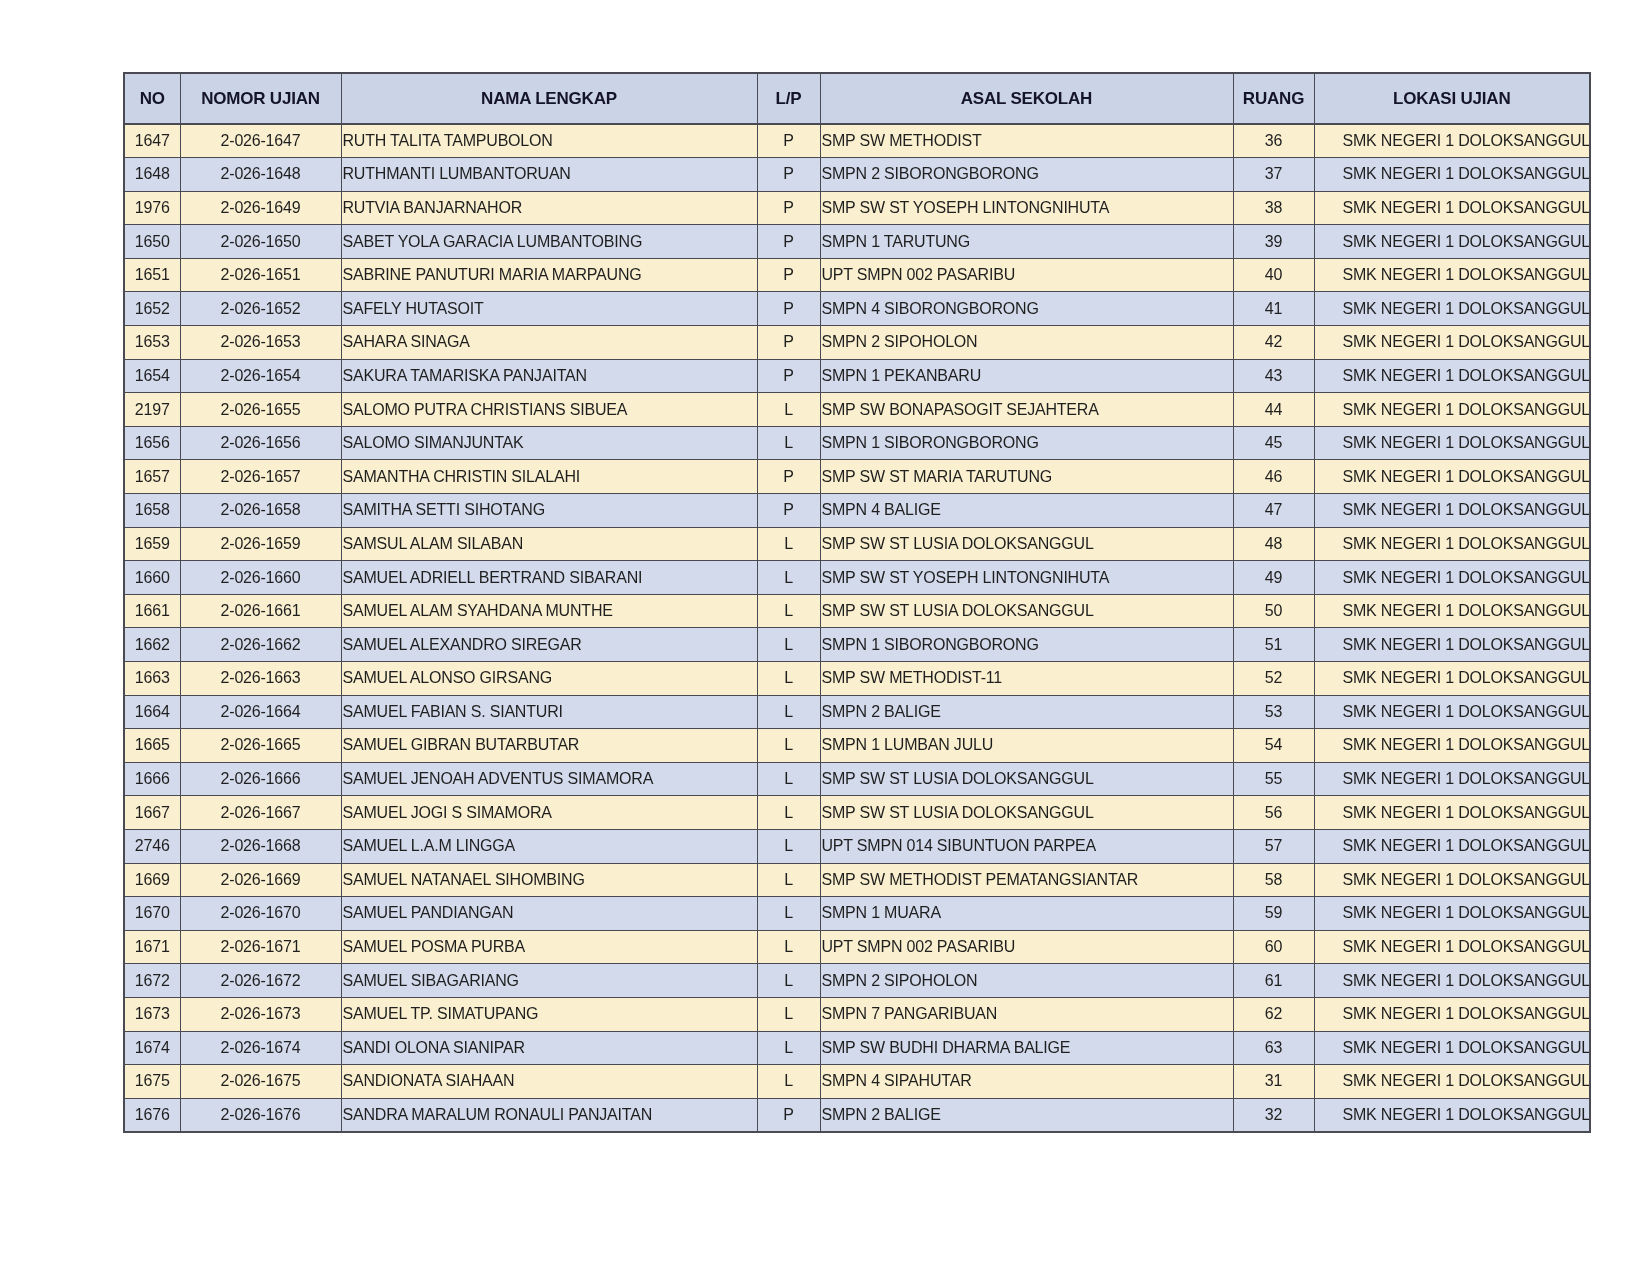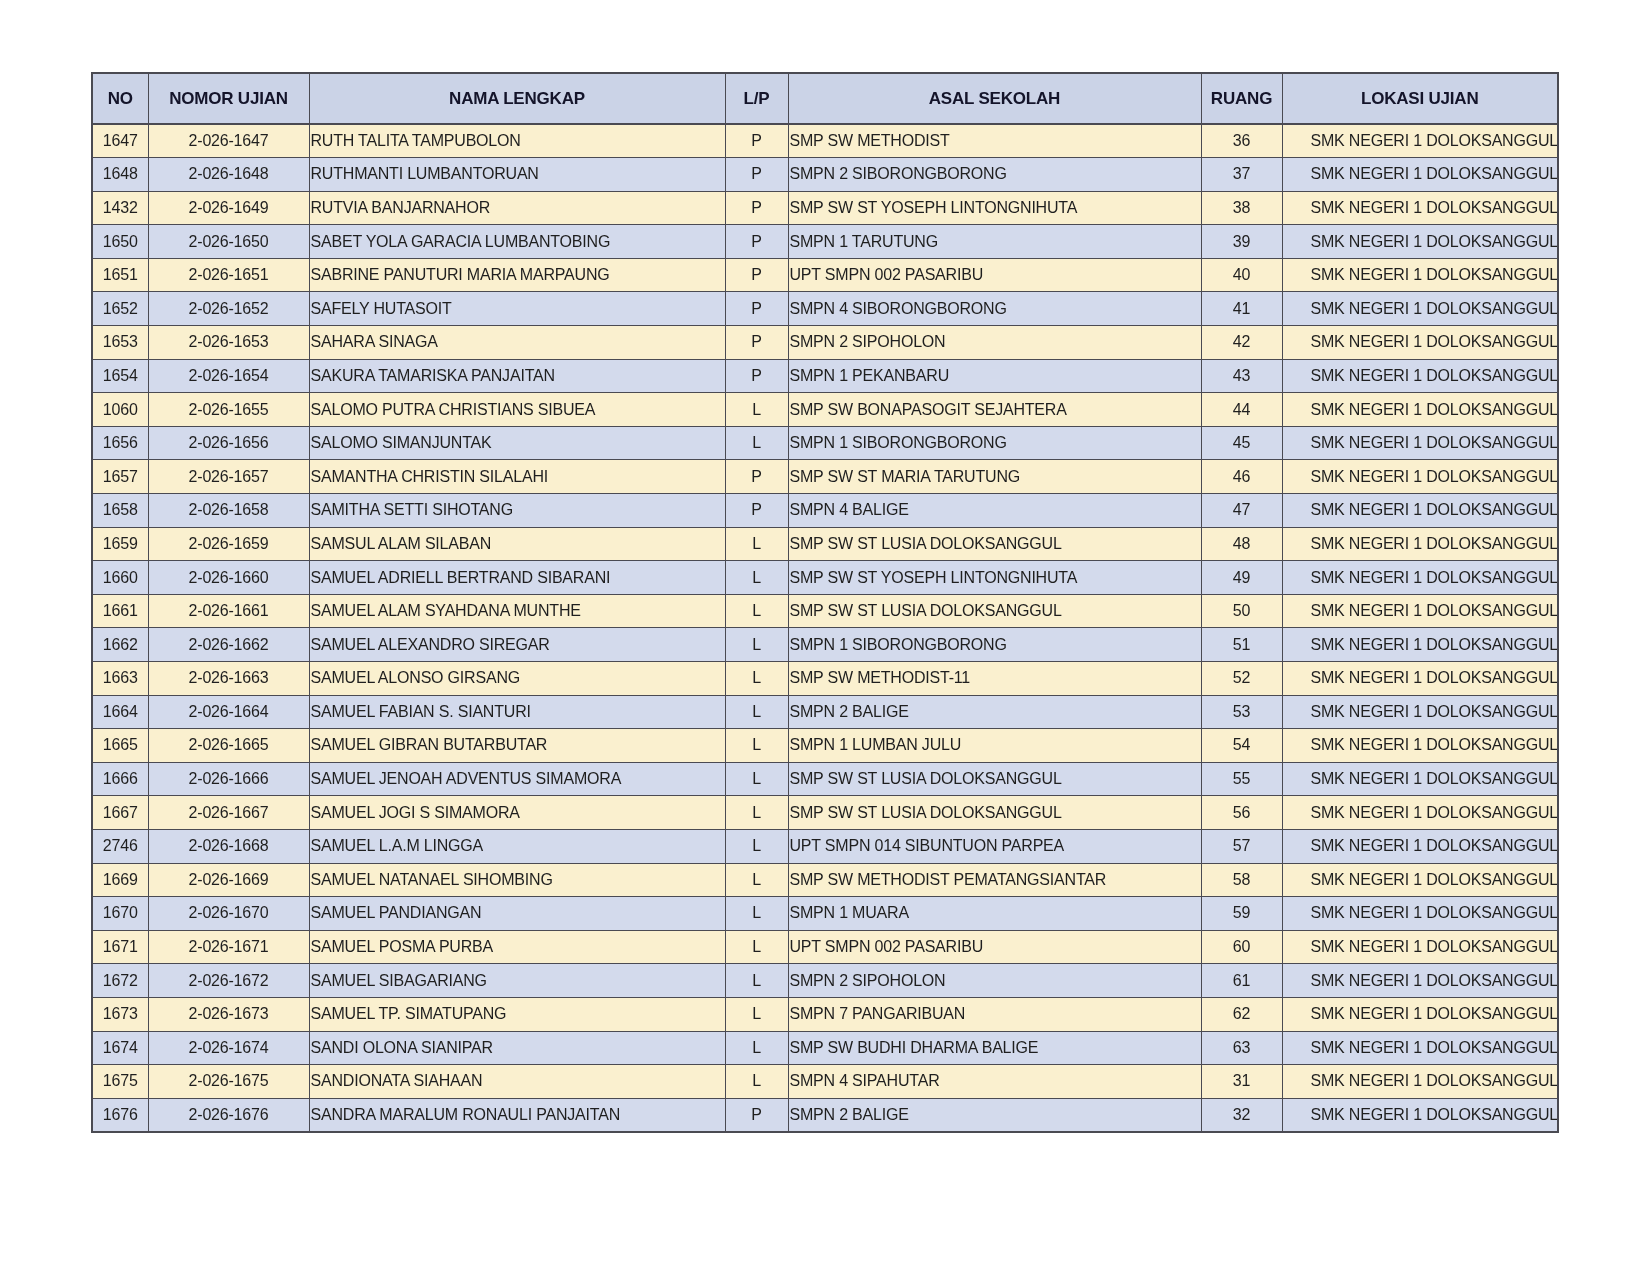--- a/index.html
+++ b/index.html
@@ -22,20 +22,21 @@
   .table-wrap {
     position: absolute;
     left: 91px;
     top: 72px;
   }
   table.exam-table {
     border-collapse: collapse;
     table-layout: fixed;
     width: 1466px;
     border: 2.5px solid var(--border);
+    margin-left: 32px;
   }
   .exam-table th, .exam-table td {
     border: 1.5px solid var(--border);
     overflow: hidden;
     white-space: nowrap;
     letter-spacing: -0.2px;
   }
   .exam-table thead th {
     height: 51px;
     background: var(--header-bg);
@@ -108,21 +109,21 @@
         <tr>
           <td>1648</td>
           <td>2-026-1648</td>
           <td>RUTHMANTI LUMBANTORUAN</td>
           <td>P</td>
           <td>SMPN 2 SIBORONGBORONG</td>
           <td>37</td>
           <td>SMK NEGERI 1 DOLOKSANGGUL</td>
         </tr>
         <tr>
-          <td>1432</td>
+          <td>1976</td>
           <td>2-026-1649</td>
           <td>RUTVIA BANJARNAHOR</td>
           <td>P</td>
           <td>SMP SW ST YOSEPH LINTONGNIHUTA</td>
           <td>38</td>
           <td>SMK NEGERI 1 DOLOKSANGGUL</td>
         </tr>
         <tr>
           <td>1650</td>
           <td>2-026-1650</td>
@@ -162,21 +163,21 @@
         <tr>
           <td>1654</td>
           <td>2-026-1654</td>
           <td>SAKURA TAMARISKA PANJAITAN</td>
           <td>P</td>
           <td>SMPN 1 PEKANBARU</td>
           <td>43</td>
           <td>SMK NEGERI 1 DOLOKSANGGUL</td>
         </tr>
         <tr>
-          <td>1060</td>
+          <td>2197</td>
           <td>2-026-1655</td>
           <td>SALOMO PUTRA CHRISTIANS SIBUEA</td>
           <td>L</td>
           <td>SMP SW BONAPASOGIT SEJAHTERA</td>
           <td>44</td>
           <td>SMK NEGERI 1 DOLOKSANGGUL</td>
         </tr>
         <tr>
           <td>1656</td>
           <td>2-026-1656</td>

